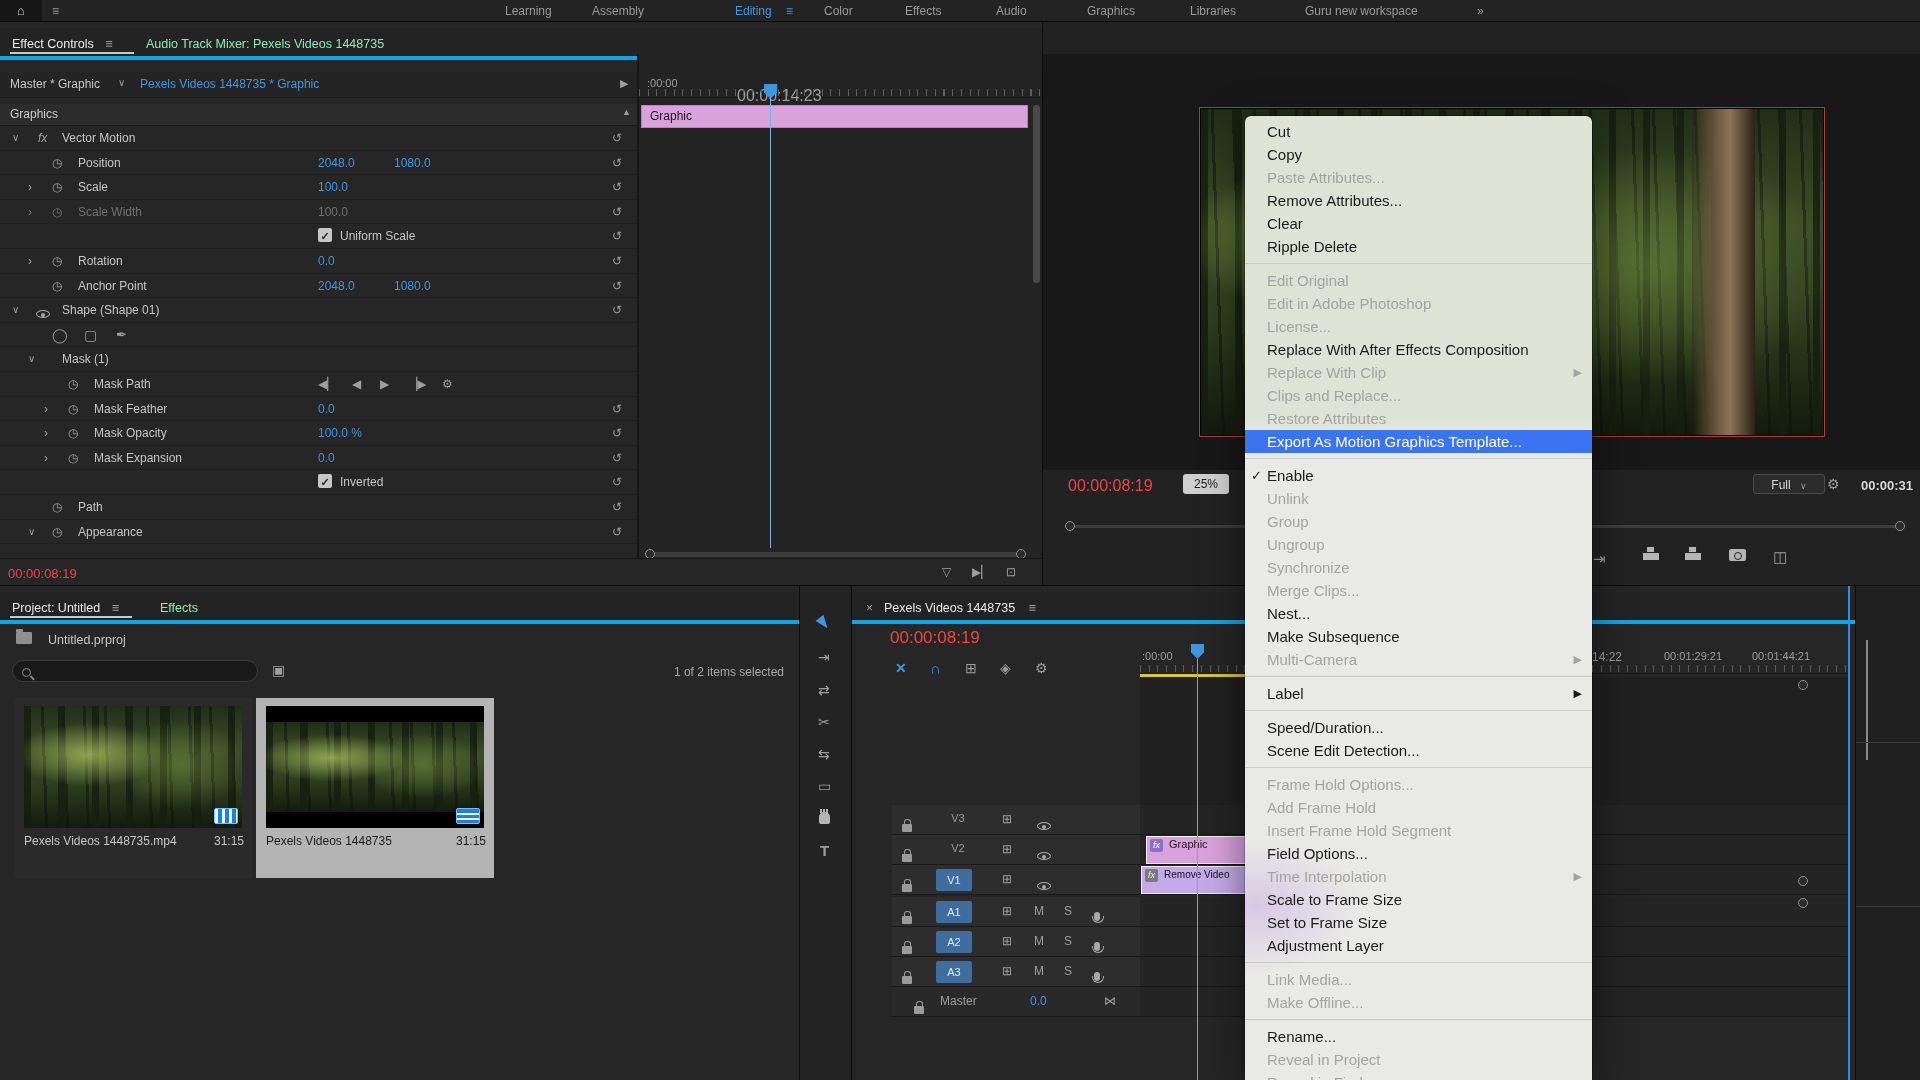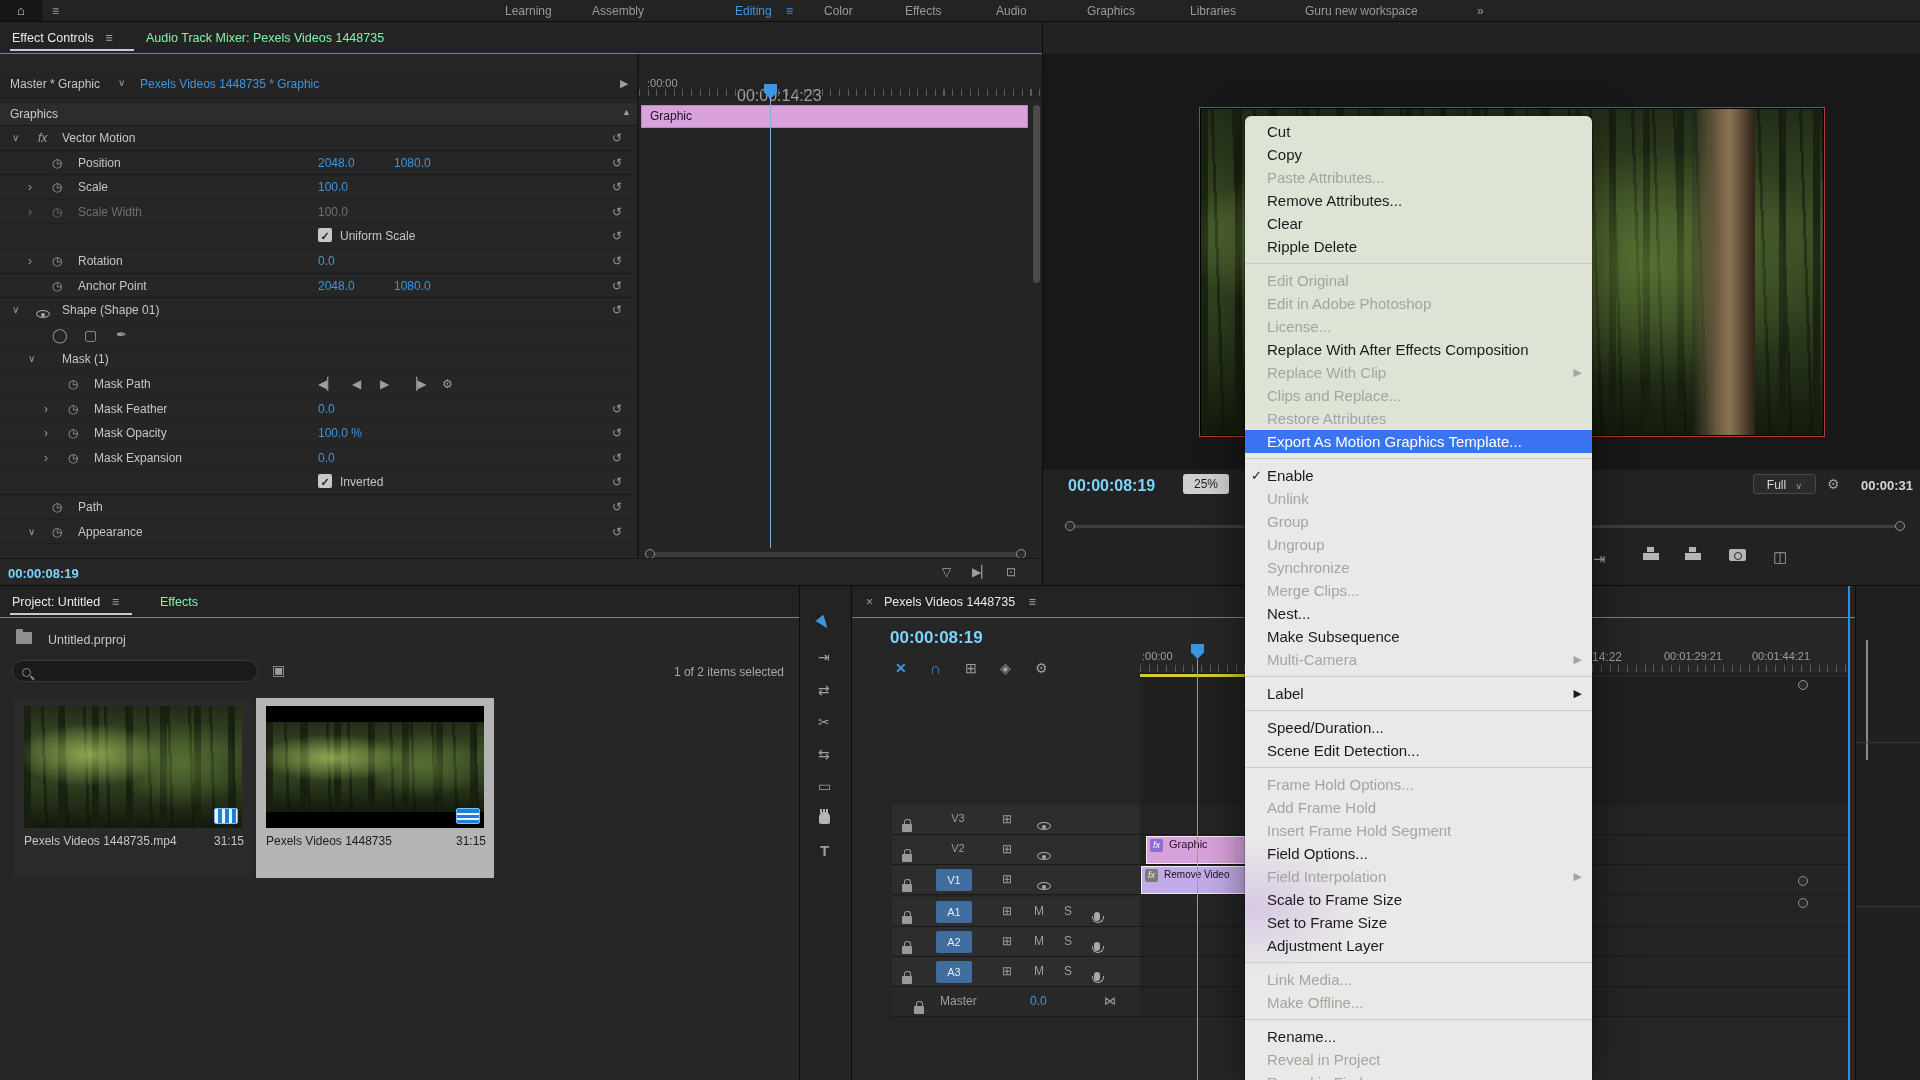--- a/index.html
+++ b/index.html
@@ -1,27 +1,27 @@
 <!DOCTYPE html>
 <html><head>
 <meta charset="utf-8">
 <style>
 *{box-sizing:border-box;margin:0;padding:0;cursor:default}
 html,body{background:#000}
 #app{position:relative;width:1920px;height:1080px;background:#1d1d1d;font-family:"Liberation Sans",sans-serif;font-size:12px;color:#c2c2c2;overflow:hidden}
 .abs{position:absolute}
 .panel{position:absolute;background:#262626;outline:1px solid #0c0c0c}
-.tabbar{position:absolute;left:0;right:0;top:0;height:32px;background:#232323;border-bottom:1px solid #0ea5e9}
+.tabbar{position:absolute;left:0;right:0;top:6px;height:32px;background:#232323;border-bottom:4px solid #0ea5e9}
 .tab{position:absolute;top:0;height:32px;line-height:32px;color:#86efac;white-space:nowrap;font-size:12.5px}
 .tab .lab{color:inherit}
 .tab.active{color:#e9e9e9}
 .u{position:absolute;height:2px;background:#c9c9c9;bottom:3px}
 .ic{color:#9e9e9e}
 .blue{color:#3e96e0}
-.tc{color:#7dd3fc;font-weight:bold}
+.tc{color:#ef4444;font-weight:normal}
 .dim{color:#707070}
 
 #topbar{position:absolute;left:0;top:0;width:1920px;height:22px;background:#232323;border-bottom:1px solid #0c0c0c}
 #topbar .ws{position:absolute;top:0;height:22px;line-height:22px;color:#9a9a9a;font-size:12px;white-space:nowrap}
 #topbar .ws.active{color:#3e96e0}
 #home{position:absolute;left:0;top:0;width:42px;height:22px;background:#171717;color:#cfcfcf;text-align:center;line-height:22px;font-size:13px}
 
 #ec-rows{position:absolute;left:0;top:104px;width:637px}
 .ec-row{position:relative;height:24.6px;border-bottom:1px solid #1f1f1f}
 .ec-row span{position:absolute;top:4px;line-height:16px}
@@ -279,21 +279,21 @@
     <div class="abs" style="left:156px;top:85px;width:626px;height:330px;border:1px solid #b03a34;background:#000">
       <div class="forest abs" style="left:1px;top:1px;right:1px;bottom:1px">
         <div class="trunk"></div>
       </div>
     </div>
 
     <span class="abs tc" style="left:25px;top:455px;font-size:16px">00:00:08:19</span>
     <div class="chip" style="left:140px;top:452px;background:#cfcfcf;color:#1c1c1c;width:46px">
       <span>25%</span>
     </div>
-    <div class="chip" style="left:710px;top:452px;background:#2b2b2b;color:#d8d8d8;border:1px solid #4a4a4a;width:63px">
+    <div class="chip" style="left:710px;top:452px;background:#2b2b2b;color:#d8d8d8;border:1px solid #4a4a4a;width:72px">
       <span>Full</span>
       <span style="font-size:9px;margin-left:6px" class="ic">∨</span>
     </div>
     <span class="abs ic" style="left:784px;top:454px;font-size:14px">⚙</span>
     <div class="abs" style="left:818px;top:456px;width:59px;overflow:hidden;white-space:nowrap;color:#d8d8d8;font-size:13px;font-weight:bold">
       <span>00:00:31</span>
     </div>
 
     <div class="abs" style="left:22px;top:503px;width:840px;height:3px;background:#3d3d3d;border-radius:2px"></div>
     <div class="knob" style="left:22px;top:499px"></div>
@@ -548,21 +548,21 @@
     </div>
     <div class="sep"></div>
     <div class="mi">Speed/Duration...</div>
     <div class="mi">Scene Edit Detection...</div>
     <div class="sep"></div>
     <div class="mi d">Frame Hold Options...</div>
     <div class="mi d">Add Frame Hold</div>
     <div class="mi d">Insert Frame Hold Segment</div>
     <div class="mi">Field Options...</div>
     <div class="mi d">
-      <span>Field Interpolation</span>
+      <span>Time Interpolation</span>
       <span class="sub">▶</span>
     </div>
     <div class="mi">Scale to Frame Size</div>
     <div class="mi">Set to Frame Size</div>
     <div class="mi">Adjustment Layer</div>
     <div class="sep"></div>
     <div class="mi d">Link Media...</div>
     <div class="mi d">Make Offline...</div>
     <div class="sep"></div>
     <div class="mi">Rename...</div>

